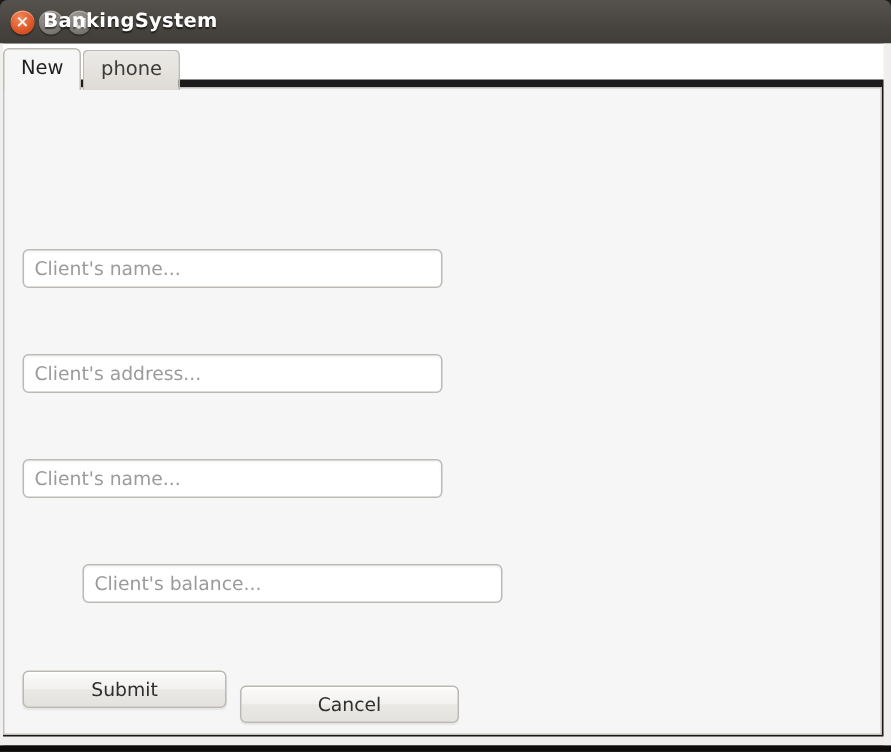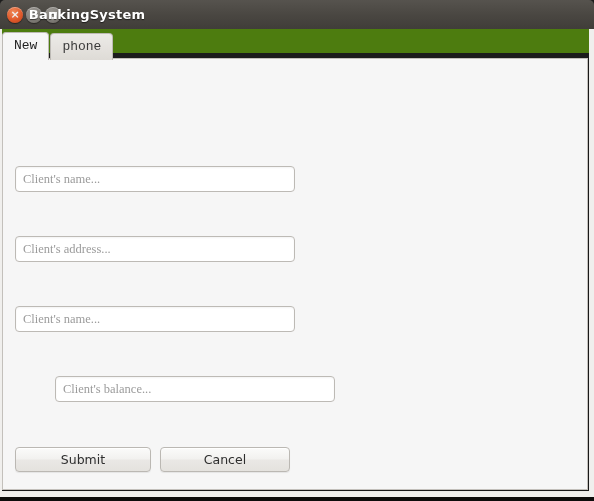--- a/index.html
+++ b/index.html
@@ -102,22 +102,21 @@
     margin-left: -420px;
   }
 
   
   .tabstrip {
     position: absolute;
     left: 0;
     top: 29px;
     width: 594px;
     height: 24px;
-    background: #4d7c0f;
-    font-family: Liberation Mono, monospace;
+    background: #ffffff;
   }
   .tabs {
     position: absolute;
     left: 2px;
     top: 3px;
     display: flex;
     align-items: flex-end;
   }
   .tab {
     height: 27px;
@@ -205,21 +204,20 @@
   }
   .field-text {
     position: absolute;
     left: 7px;
     top: 0;
     height: 24px;
     line-height: 24px;
     font-size: 12.5px;
     color: #9b9b9b;
     white-space: nowrap;
-    font-family: Liberation Serif, serif;
   }
   .f1 { top: 107px; }
   .f2 { top: 177px; text-align: right; }
   .f3 { top: 247px; }
   .f4 { top: 317px; margin-left: 40px; }
 
   .btn {
     position: absolute;
     top: 388px;
     height: 25px;
@@ -227,21 +225,21 @@
     border-radius: 4px;
     background: linear-gradient(to bottom, #fbfbfa 0%, #f2f1ef 48%, #eae8e5 52%, #e4e2de 100%);
     box-sizing: border-box;
     text-align: center;
     line-height: 23px;
     font-size: 12.5px;
     color: #2e2e2e;
     box-shadow: 0 1px 1px rgba(0,0,0,0.07), inset 0 1px 0 rgba(255,255,255,0.85);
   }
   .btn-submit { left: 12px; width: 136px; }
-  .btn-cancel { left: 157px; width: 130px; }
+  .btn-cancel { left: 157px; width: 146px; margin-top: 10px; }
 </style>
 </head>
 <body>
 
 <div class="window">
 
   <div class="titlebar">
     <div class="win-buttons">
       <div class="win-btn close">
         <span class="glyph-x">×</span>

